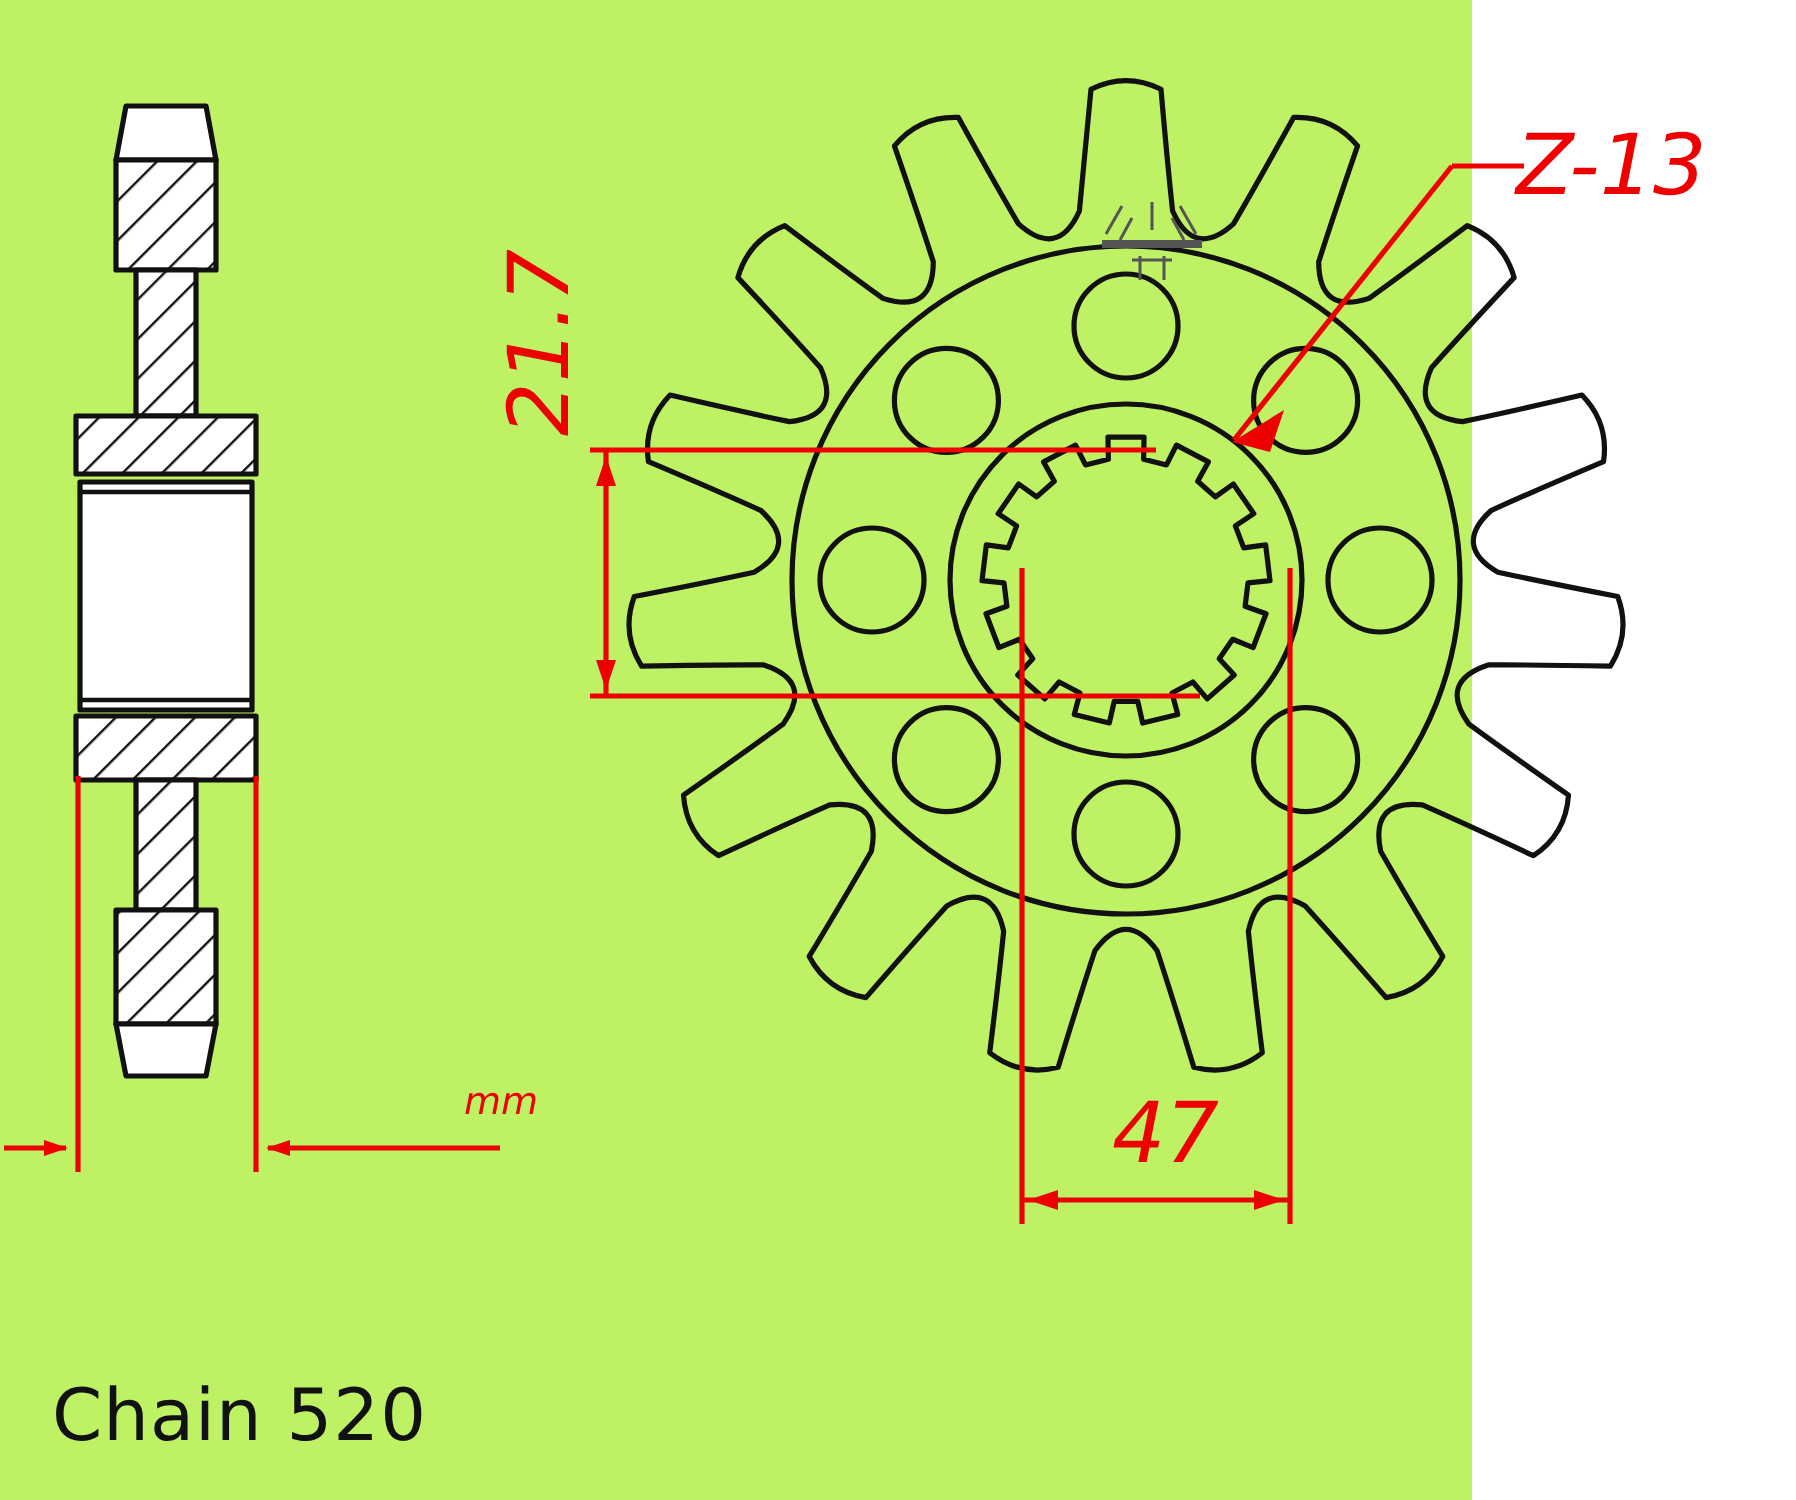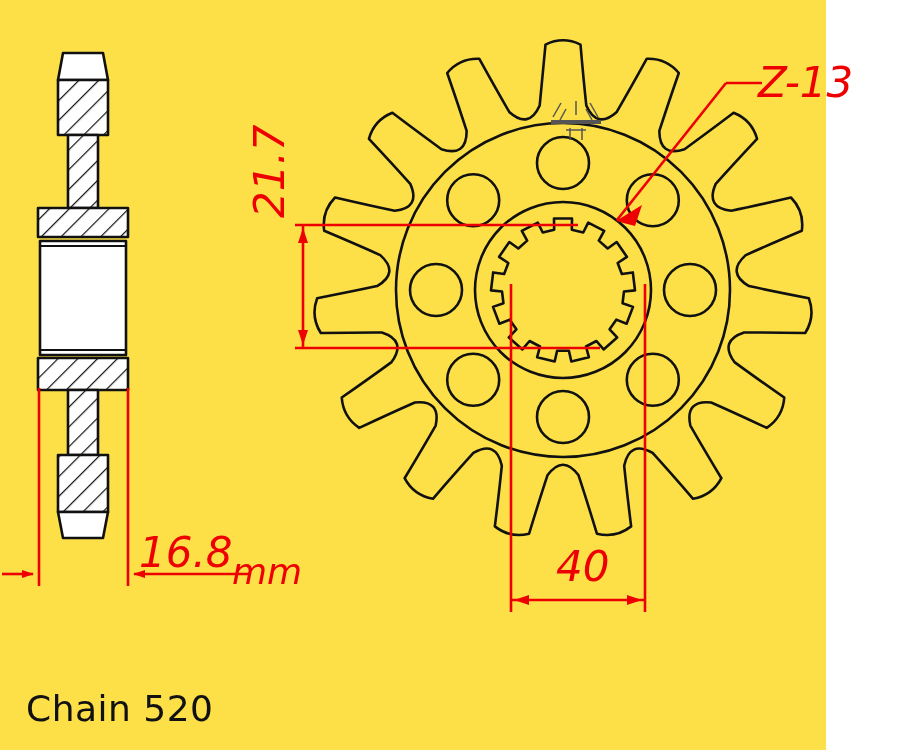--- a/index.html
+++ b/index.html
@@ -9,23 +9,23 @@
     background: #ffffff;
   }
   body {
     font-family: "Liberation Sans", sans-serif;
     width: 898px;
     height: 750px;
     overflow: hidden;
   }
   #drawing-root {
     position: relative;
-    width: 826px;
-    height: 750px;
-    background: #fde047;
+    width: 736px;
+    height: 750px;
+    background: #bef264;
   }
   #drawing-svg {
     position: absolute;
     left: 0;
     top: 0;
     width: 898px;
     height: 750px;
     display: block;
   }
   .outline {
@@ -113,22 +113,22 @@
     top: 546px;
     font-size: 42px;
   }
   #label-168 {
     left: 139px;
     top: 532px;
     font-size: 42px;
   }
   #label-mm {
     left: 232px;
-    top: 554px;
-    font-size: 36px;
+    top: 542px;
+    font-size: 19px;
   }
   .title-text {
     color: #111111;
     font-family: "DejaVu Sans", sans-serif;
     font-weight: normal;
     font-size: 36px;
     letter-spacing: 0.5px;
   }
   #label-chain {
     left: 26px;
@@ -246,22 +246,21 @@
       <path class="dim-arrow" d="M 616,221 L 642,205 L 635,226 Z"></path>
     </g>
   </svg>
 
   <div class="label dim-text" id="label-z13">Z-13</div>
 
   <div id="wrap-217">
     <div class="label dim-text" id="label-217">21.7</div>
   </div>
 
-  <div class="label dim-text" id="label-25">40</div>
-
-  <div class="label dim-text" id="label-168">16.8</div>
+  <div class="label dim-text" id="label-25">47</div>
+
 
   <div class="label dim-text" id="label-mm">mm</div>
 
   <div class="label title-text" id="label-chain">Chain 520</div>
 
 
 </div>
 
 </body></html>

